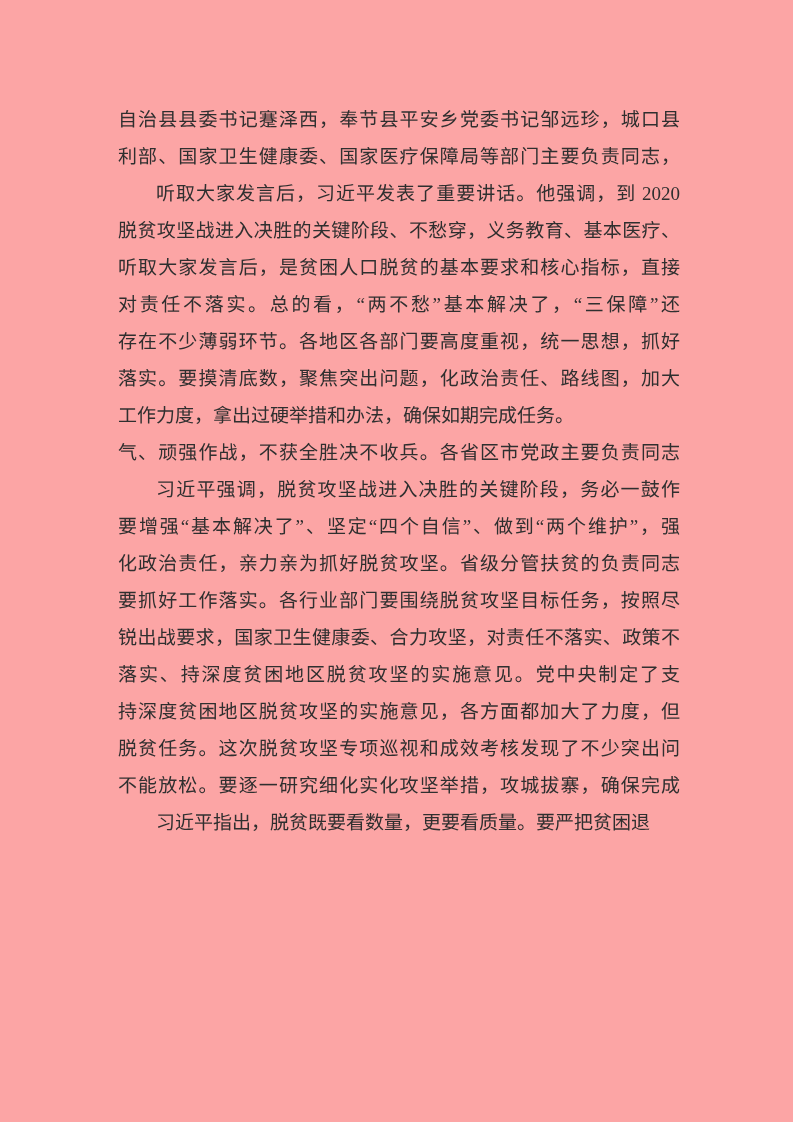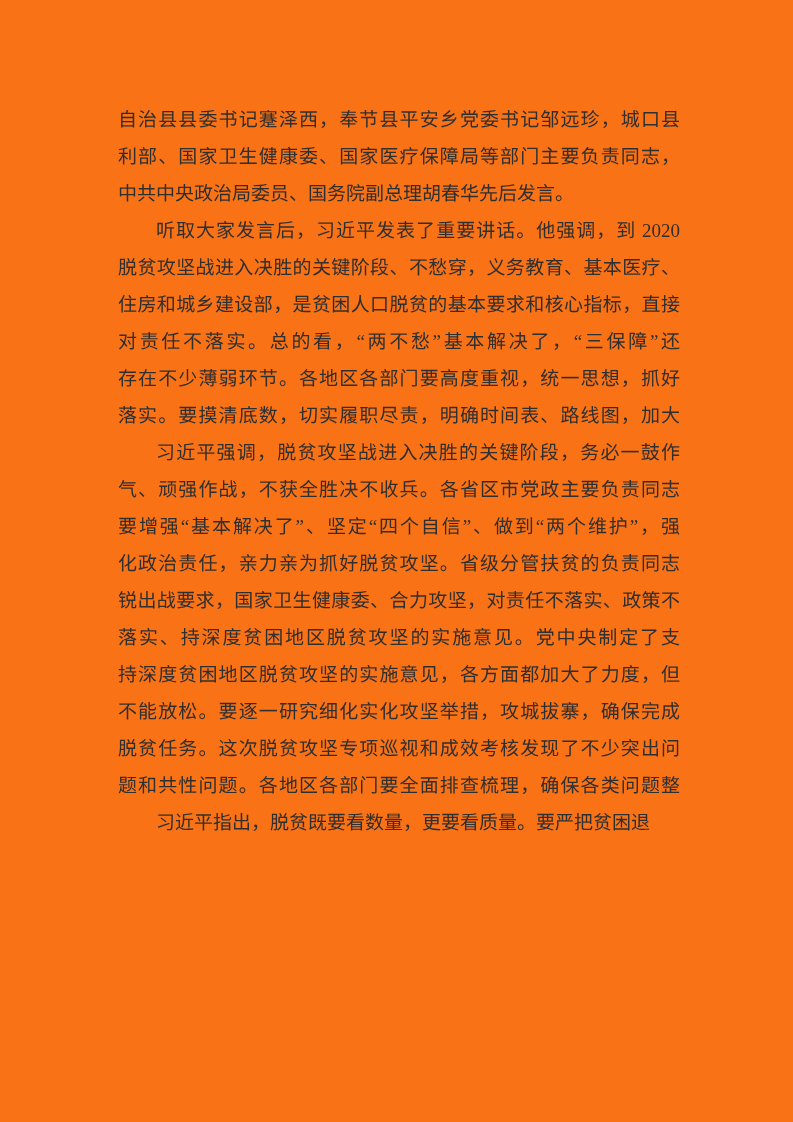--- a/index.html
+++ b/index.html
@@ -45,44 +45,44 @@
   .line.last {
     text-align-last: left;
   }
   .paragraph.indent .line.first {
     text-indent: 2em;
   }
 </style>
 </head>
 <body>
 
-<div class="page" style="background: #f97316;">
+<div class="page" style="background: #fca5a5;">
   <div class="textblock" id="textblock" style="color: rgb(47, 47, 47);">
       <div class="paragraph">
         <div class="line first">自治县县委书记蹇泽西，奉节县平安乡党委书记邹远珍，城口县</div>
         <div class="line">利部、国家卫生健康委、国家医疗保障局等部门主要负责同志，</div>
-        <div class="line last">中共中央政治局委员、国务院副总理胡春华先后发言。</div>
       </div>
       <div class="paragraph indent">
         <div class="line first">听取大家发言后，习近平发表了重要讲话。他强调，到 2020</div>
         <div class="line">脱贫攻坚战进入决胜的关键阶段、不愁穿，义务教育、基本医疗、</div>
-        <div class="line">住房和城乡建设部，是贫困人口脱贫的基本要求和核心指标，直接</div>
+        <div class="line">听取大家发言后，是贫困人口脱贫的基本要求和核心指标，直接</div>
         <div class="line">对责任不落实。总的看，“两不愁”基本解决了，“三保障”还</div>
         <div class="line">存在不少薄弱环节。各地区各部门要高度重视，统一思想，抓好</div>
-        <div class="line">落实。要摸清底数，切实履职尽责，明确时间表、路线图，加大</div>
+        <div class="line">落实。要摸清底数，聚焦突出问题，化政治责任、路线图，加大</div>
+        <div class="line last">工作力度，拿出过硬举措和办法，确保如期完成任务。</div>
       </div>
       <div class="paragraph indent">
+        <div class="line">气、顽强作战，不获全胜决不收兵。各省区市党政主要负责同志</div>
         <div class="line first">习近平强调，脱贫攻坚战进入决胜的关键阶段，务必一鼓作</div>
-        <div class="line">气、顽强作战，不获全胜决不收兵。各省区市党政主要负责同志</div>
         <div class="line">要增强“基本解决了”、坚定“四个自信”、做到“两个维护”，强</div>
         <div class="line">化政治责任，亲力亲为抓好脱贫攻坚。省级分管扶贫的负责同志</div>
+        <div class="line">要抓好工作落实。各行业部门要围绕脱贫攻坚目标任务，按照尽</div>
         <div class="line">锐出战要求，国家卫生健康委、合力攻坚，对责任不落实、政策不</div>
         <div class="line">落实、持深度贫困地区脱贫攻坚的实施意见。党中央制定了支</div>
         <div class="line">持深度贫困地区脱贫攻坚的实施意见，各方面都加大了力度，但</div>
+        <div class="line">脱贫任务。这次脱贫攻坚专项巡视和成效考核发现了不少突出问</div>
         <div class="line">不能放松。要逐一研究细化实化攻坚举措，攻城拔寨，确保完成</div>
-        <div class="line">脱贫任务。这次脱贫攻坚专项巡视和成效考核发现了不少突出问</div>
-        <div class="line">题和共性问题。各地区各部门要全面排查梳理，确保各类问题整</div>
       </div>
       <div class="paragraph indent">
         <div class="line first last">习近平指出，脱贫既要看数量，更要看质量。要严把贫困退</div>
       </div>
     </div>
 </div>
 
 </body></html>

